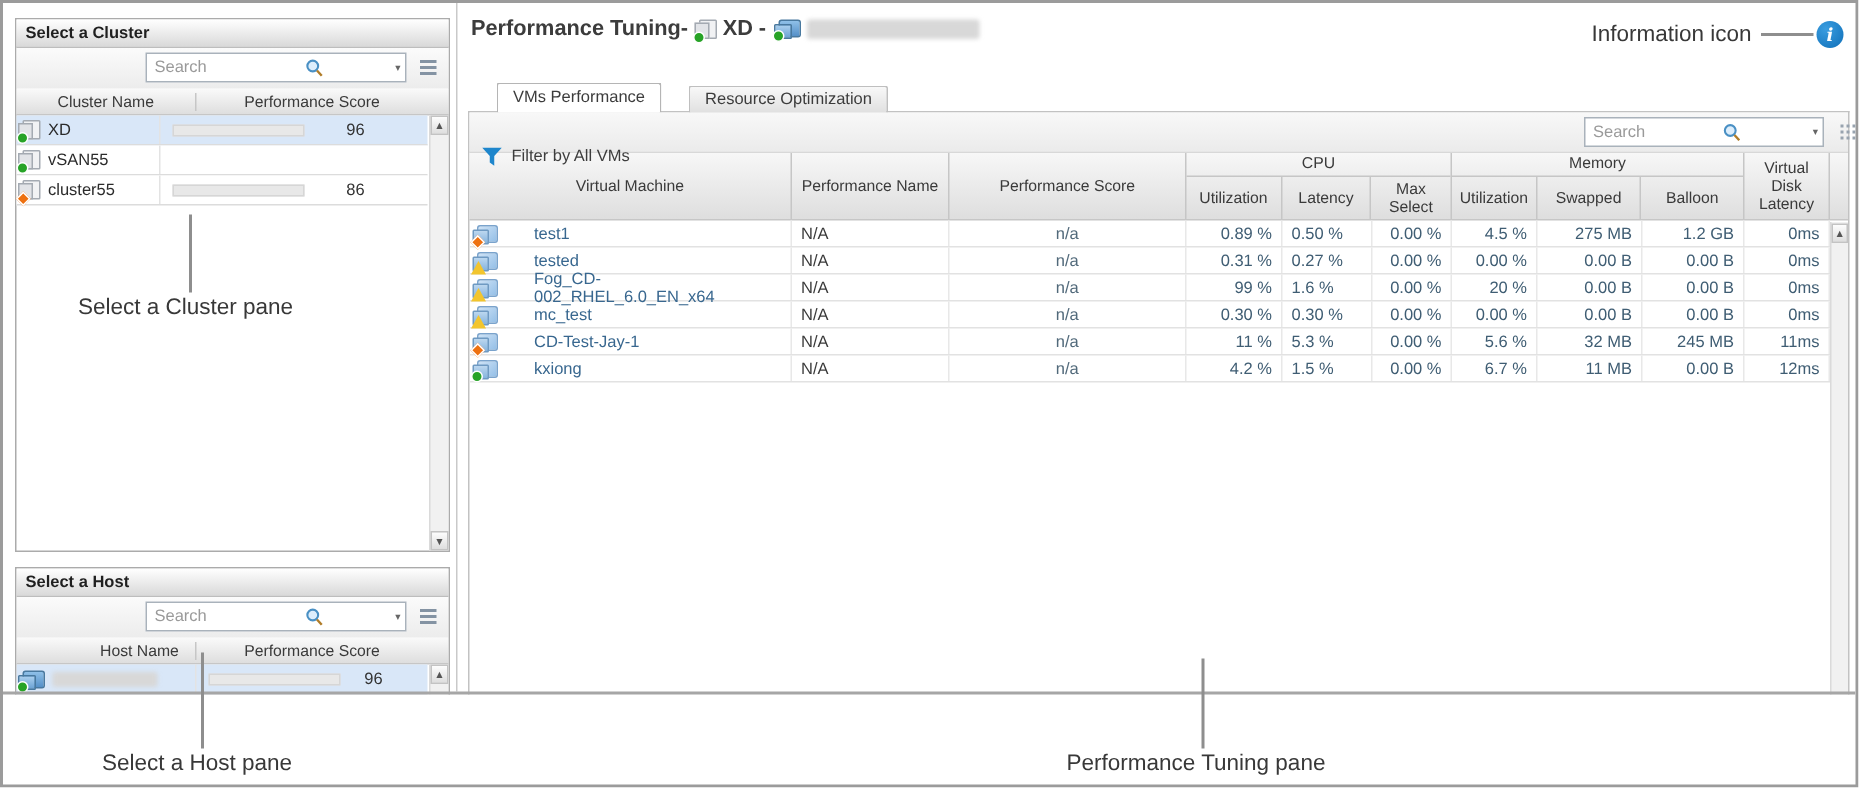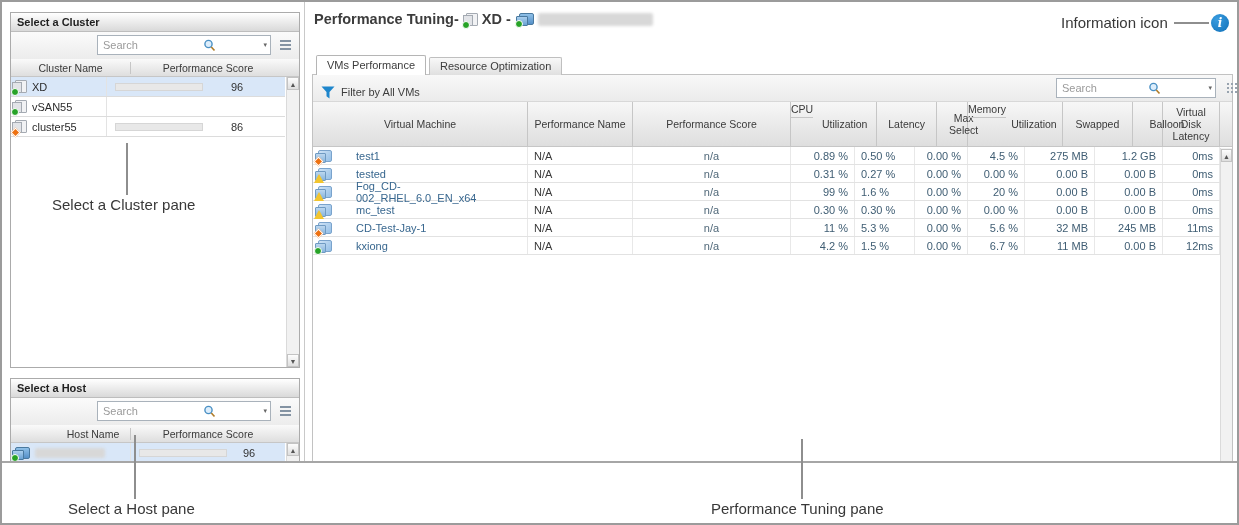--- a/index.html
+++ b/index.html
@@ -56,35 +56,35 @@
   .main-title { position:absolute; left:312px; top:9px; display:flex; align-items:center; gap:4px;
     font-size:14.5px; font-weight:bold; color:#3c3c3c; }
   .redacted { background:#d8d8d8; border-radius:2px; filter:blur(1.5px); }
   .info-circle { position:absolute; left:1209px; top:12px; width:18px; height:18px; border-radius:50%;
     background:radial-gradient(circle at 35% 30%, #3a9de0, #0f6fb8); color:#fff; text-align:center;
     font:bold italic 12px/18px "DejaVu Serif", serif; }
 
   .tabs { position:absolute; left:314px; top:53px; display:flex; align-items:flex-end; z-index:3; }
   .tab { height:18px; line-height:17px; padding:0 10px; font-size:11px; color:#3c3c3c;
     border:1px solid #bfbfbf; border-bottom:none; border-radius:2px 2px 0 0; margin-right:3px;
-    background:linear-gradient(#f8f8f8,#e0e0e0); }
+    background:linear-gradient(#f8f8f8,#e0e0e0);margin-left:15px; }
   .tab.active { height:20px; line-height:19px; background:#fff; border-color:#b5b5b5; }
 
   .content { position:absolute; left:310px; top:72px; width:921px; height:389px; background:#fff;
     border:1px solid #c2c2c2; border-bottom:none; }
   .filter-bar { position:relative; height:27px; background:linear-gradient(#f8f8f8,#ebebeb); border-bottom:1px solid #d8d8d8; }
-  .filter-label { position:absolute; left:8px; top:4px; height:26px; display:flex; align-items:center; gap:6px;
+  .filter-label { position:absolute; left:8px; top:16px; height:26px; display:flex; align-items:center; gap:6px;
     font-size:11px; color:#3d3d3d; }
   .dots-icon { display:inline-block; width:2px; height:2px; background:#98a3af;
     box-shadow:4px 0 #98a3af, 8px 0 #98a3af, 0 4px #98a3af, 4px 4px #98a3af, 8px 4px #98a3af, 0 8px #98a3af, 4px 8px #98a3af, 8px 8px #98a3af; }
 
   .thead { display:flex; height:45px; background:linear-gradient(#f7f7f7,#dedede); border-bottom:1px solid #c6c6c6;
     font-size:10.5px; color:#3a3a3a; text-align:center; }
   .th { display:flex; align-items:center; justify-content:center; border-right:1px solid #c6c6c6; padding:0 2px; }
-  .th-group { display:flex; flex-direction:row; border-right:1px solid #c6c6c6; }
+  .th-group { display:flex; flex-direction:column; border-right:1px solid #c6c6c6; }
   .th-group-label { height:16px; line-height:15px; border-bottom:1px solid #c6c6c6; }
   .th-sub { display:flex; flex:1; }
   .th-sub .th:last-child { border-right:none; }
   .th-group:last-of-type .th { border-right:none; }
 
   .vm-row { display:flex; height:18px; align-items:stretch; border-bottom:1px solid #e2e2e2; font-size:11px; }
   .vm-cell { display:flex; align-items:center; border-right:1px solid #e8e8e8; padding:0 6px; color:#3f5d73; }
   .vm-cell.right { justify-content:flex-end; }
   .vm-cell.center { justify-content:center; color:#51697a; }
   .vm-name { gap:24px; padding-left:5px; color:#38678f; }

